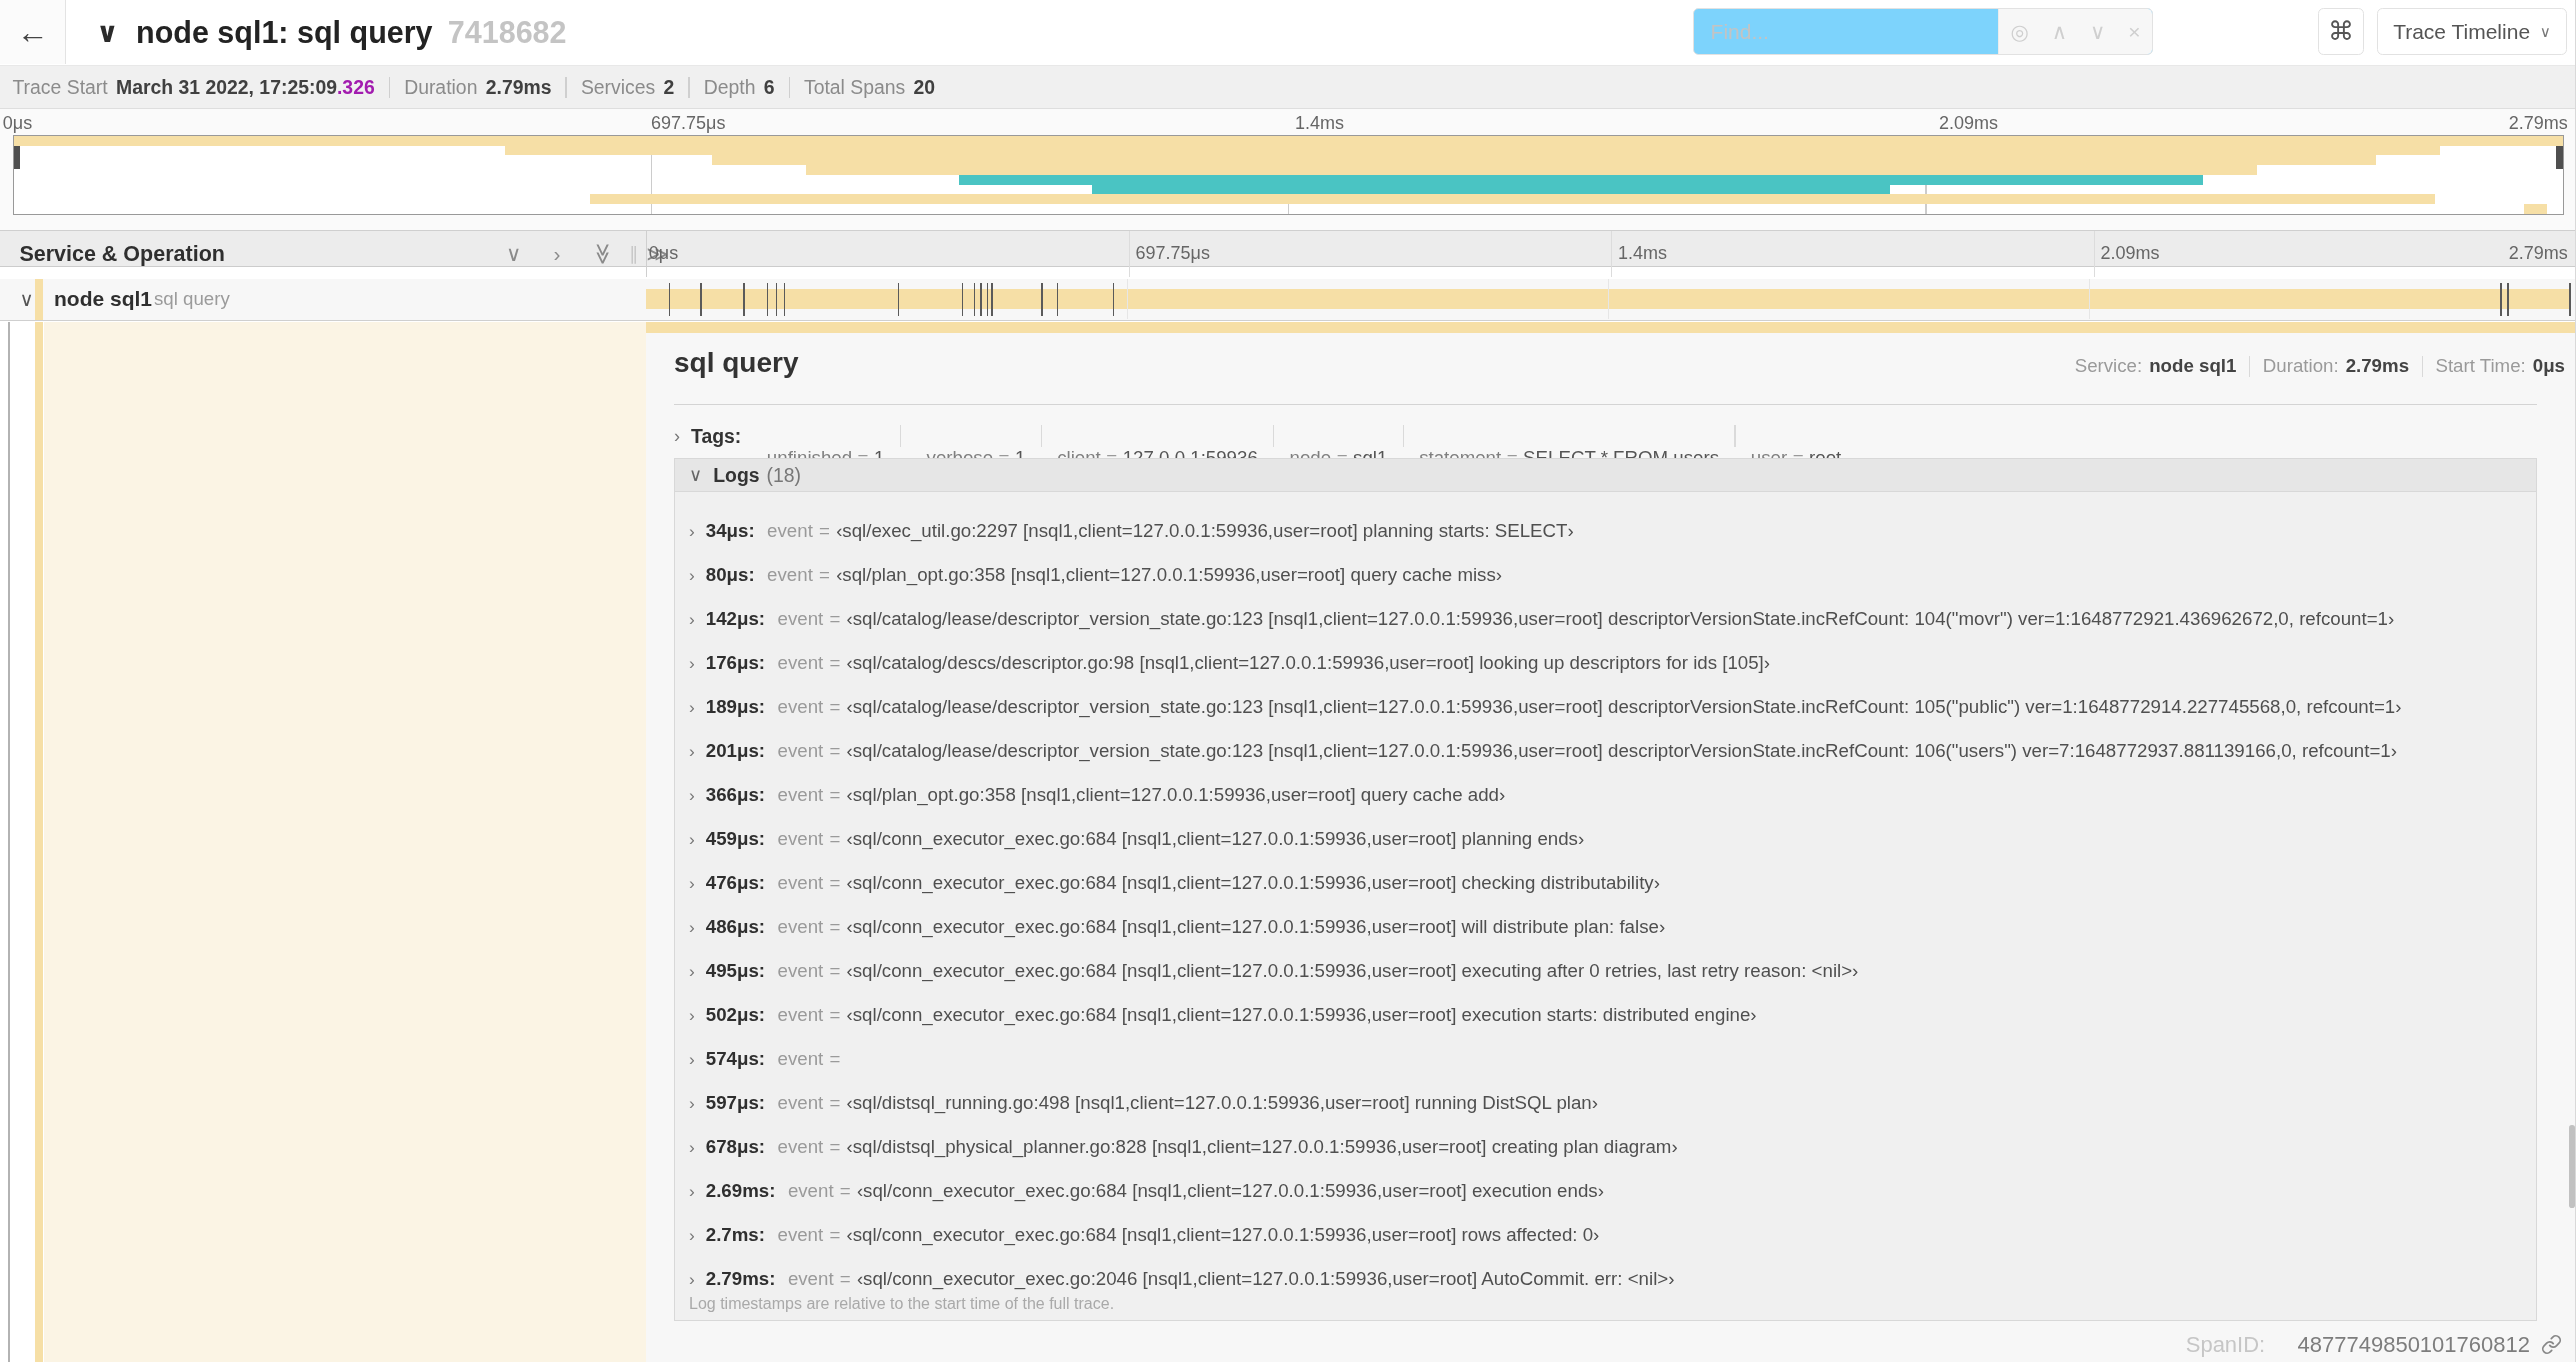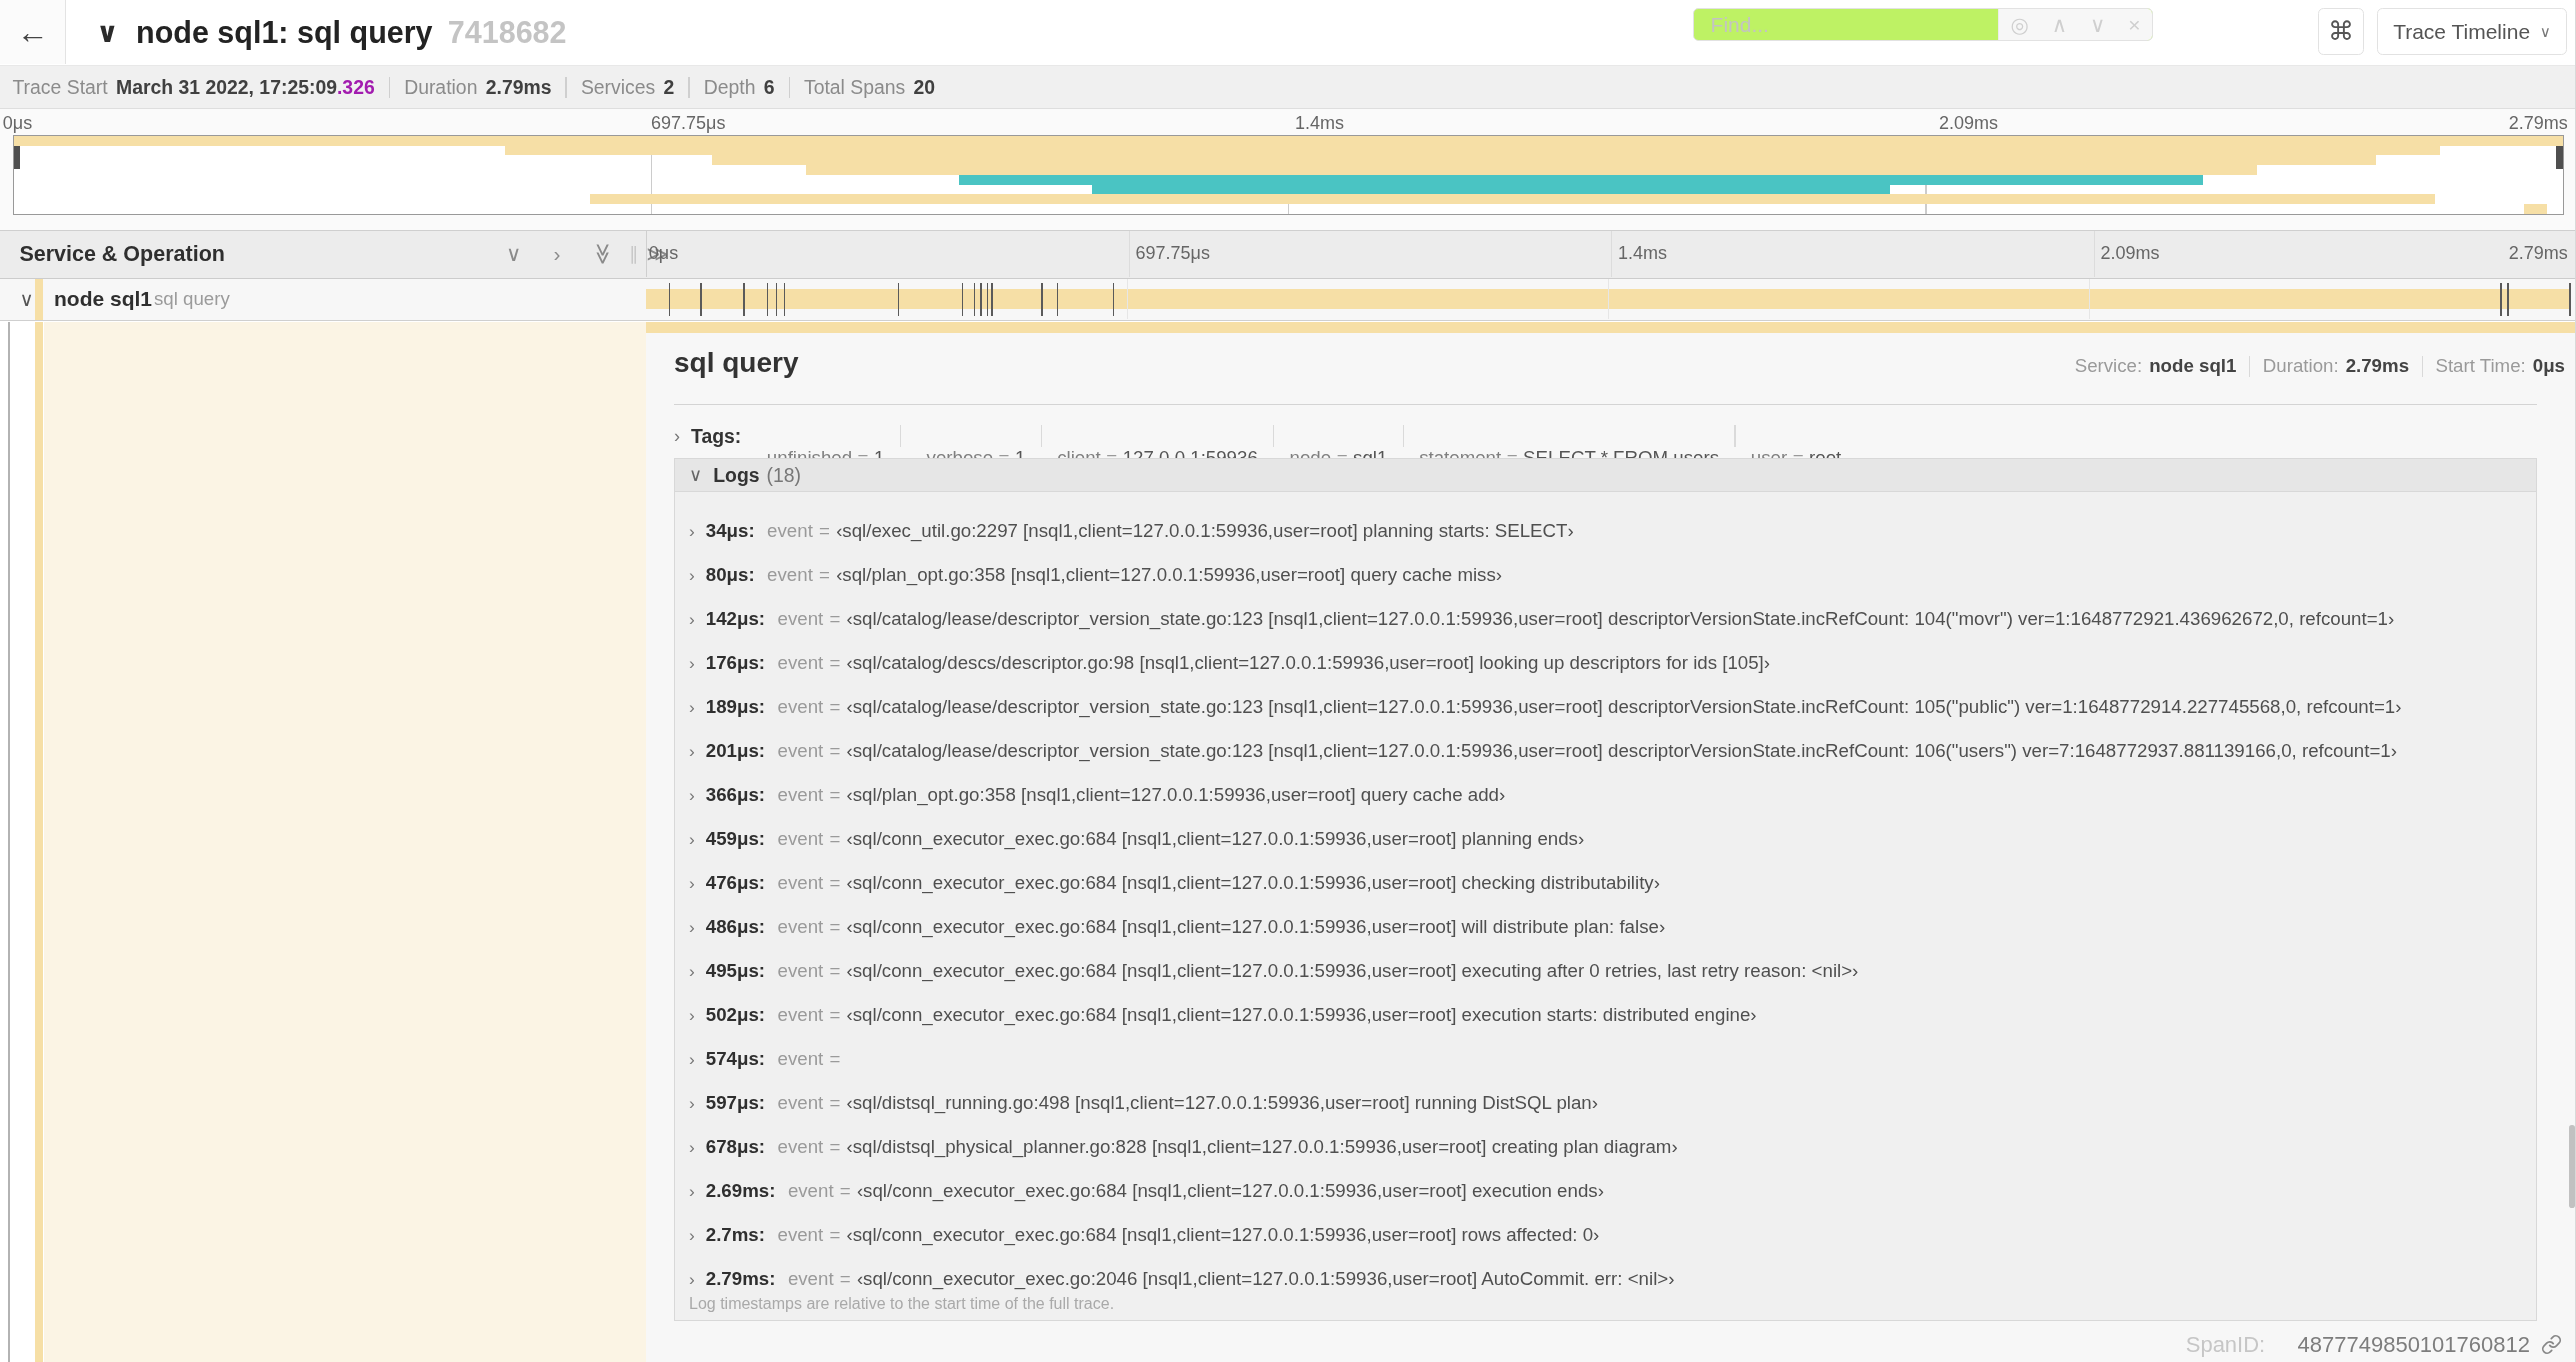--- a/index.html
+++ b/index.html
@@ -5,21 +5,21 @@
   * { margin:0; padding:0; box-sizing:border-box; }
   html,body { width:2576px; height:1363px; background:#fff; font-family:"Liberation Sans","DejaVu Sans",sans-serif; overflow:hidden; }
   #app { position:relative; width:2576px; height:1363px; background:#fff; }
 
   
   .hdr { position:absolute; left:0; top:0; width:2576px; height:66px; background:#fff; border-bottom:1.4px solid #e8e8e8; }
   .back-btn { position:absolute; left:0; top:0; width:66px; height:64px; background:#fbfbfb; border-right:1.4px solid #e3e3e3; display:flex; align-items:center; justify-content:center; font-size:32px; color:#444; cursor:pointer; }
   .hdr-chevron { position:absolute; left:96px; top:0; height:64px; display:flex; align-items:center; font-size:28px; font-weight:700; color:#2b2b2b; }
   .hdr-title { position:absolute; left:136px; top:0; height:64px; display:flex; align-items:center; font-size:30.5px; font-weight:700; color:#232323; white-space:nowrap; }
   .hdr-traceid { margin-left:15.2px; font-weight:600; color:#c4c4c4; }
-  .findbox { position:absolute; left:1693px; top:8.3px; width:460px; height:33px; border:1.4px solid #e2e2e2; border-radius:5.5px; background:#bef264; display:flex; overflow:hidden; }
+  .findbox { position:absolute; left:1693px; top:8.3px; width:460px; height:47px; border:1.4px solid #e2e2e2; border-radius:5.5px; background:#7dd3fc; display:flex; overflow:hidden; }
   .find-input { flex:1 1 auto; border:none; outline:none; font-size:21px; color:#555; padding:0 16.6px; font-family:inherit; background:transparent; }
   .find-input::placeholder { color:#c3c3c3; }
   .find-tools { width:177px; background:#f7f7f7; border-left:1.4px solid #ececec; display:flex; align-items:center; justify-content:space-around; color:#cfcfcf; font-size:21px; }
   .find-tools span { cursor:default; }
   .sq-btn { position:absolute; top:8.3px; height:47px; border:1.4px solid #e2e2e2; border-radius:5.5px; background:#fff; display:flex; align-items:center; justify-content:center; color:#555; cursor:pointer; }
   .cmd-btn { left:2318px; width:46px; font-size:26px; }
   .view-btn { left:2377px; width:190px; font-size:21px; gap:9.7px; }
   .view-btn .dd { font-size:15.2px; color:#777; }
 
   
@@ -33,21 +33,21 @@
   
   .mini { position:absolute; left:0; top:109px; width:2576px; height:121px; background:#fafafa; }
   .mini-labels { position:absolute; left:0; top:4.2px; width:2576px; height:21px; font-size:18px; color:#666; }
   .mini-labels .tick-label { position:absolute; top:0; white-space:nowrap; }
   .mini-canvas { position:absolute; left:12.5px; top:26px; width:2551px; height:80px; background:#fff; border:1.4px solid #999; }
   .mini-grid { position:absolute; top:0; bottom:0; width:1.4px; background:#ccc; }
   .mini-bar { position:absolute; height:9.7px; }
   .mini-handle { position:absolute; top:2.8px; width:6.2px; height:30.5px; background:#4f4f4f; cursor:col-resize; }
 
   
-  .trow-hdr { position:absolute; left:0; top:230px; width:2576px; height:49px; background:#ececec; border-top:1.4px solid #cfcfcf; border-bottom:1.4px solid #cccccc;padding-left:32px; }
+  .trow-hdr { position:absolute; left:0; top:230px; width:2576px; height:37px; background:#ececec; border-top:1.4px solid #cfcfcf; border-bottom:1.4px solid #cccccc;padding-left:32px; }
   .svc-op { position:absolute; left:19.4px; top:0; height:46px; display:flex; align-items:center; font-size:21.5px; font-weight:700; color:#2f2f2f; }
   .collapse-icons { position:absolute; left:506px; top:0; height:46px; display:flex; align-items:center; gap:32px; color:#8a8a8a; font-size:21px; }
   .collapse-icons span { cursor:pointer; }
   .rot90 { display:inline-block; transform:rotate(90deg); }
   .col-grip { position:absolute; left:629px; top:0; height:46px; display:flex; align-items:center; color:#c6c6c6; font-size:18px; cursor:col-resize; }
   .col-divider { position:absolute; left:646px; top:0; width:1.4px; height:46px; background:#cfcfcf; }
   .t-ticks { position:absolute; left:646px; top:0; width:1930px; height:46px; font-size:18px; color:#666; }
   .t-ticks .tick-label { position:absolute; top:11.8px; white-space:nowrap; }
   .gridline { position:absolute; top:0; bottom:0; width:1.4px; background:#dcdcdc; }
 

